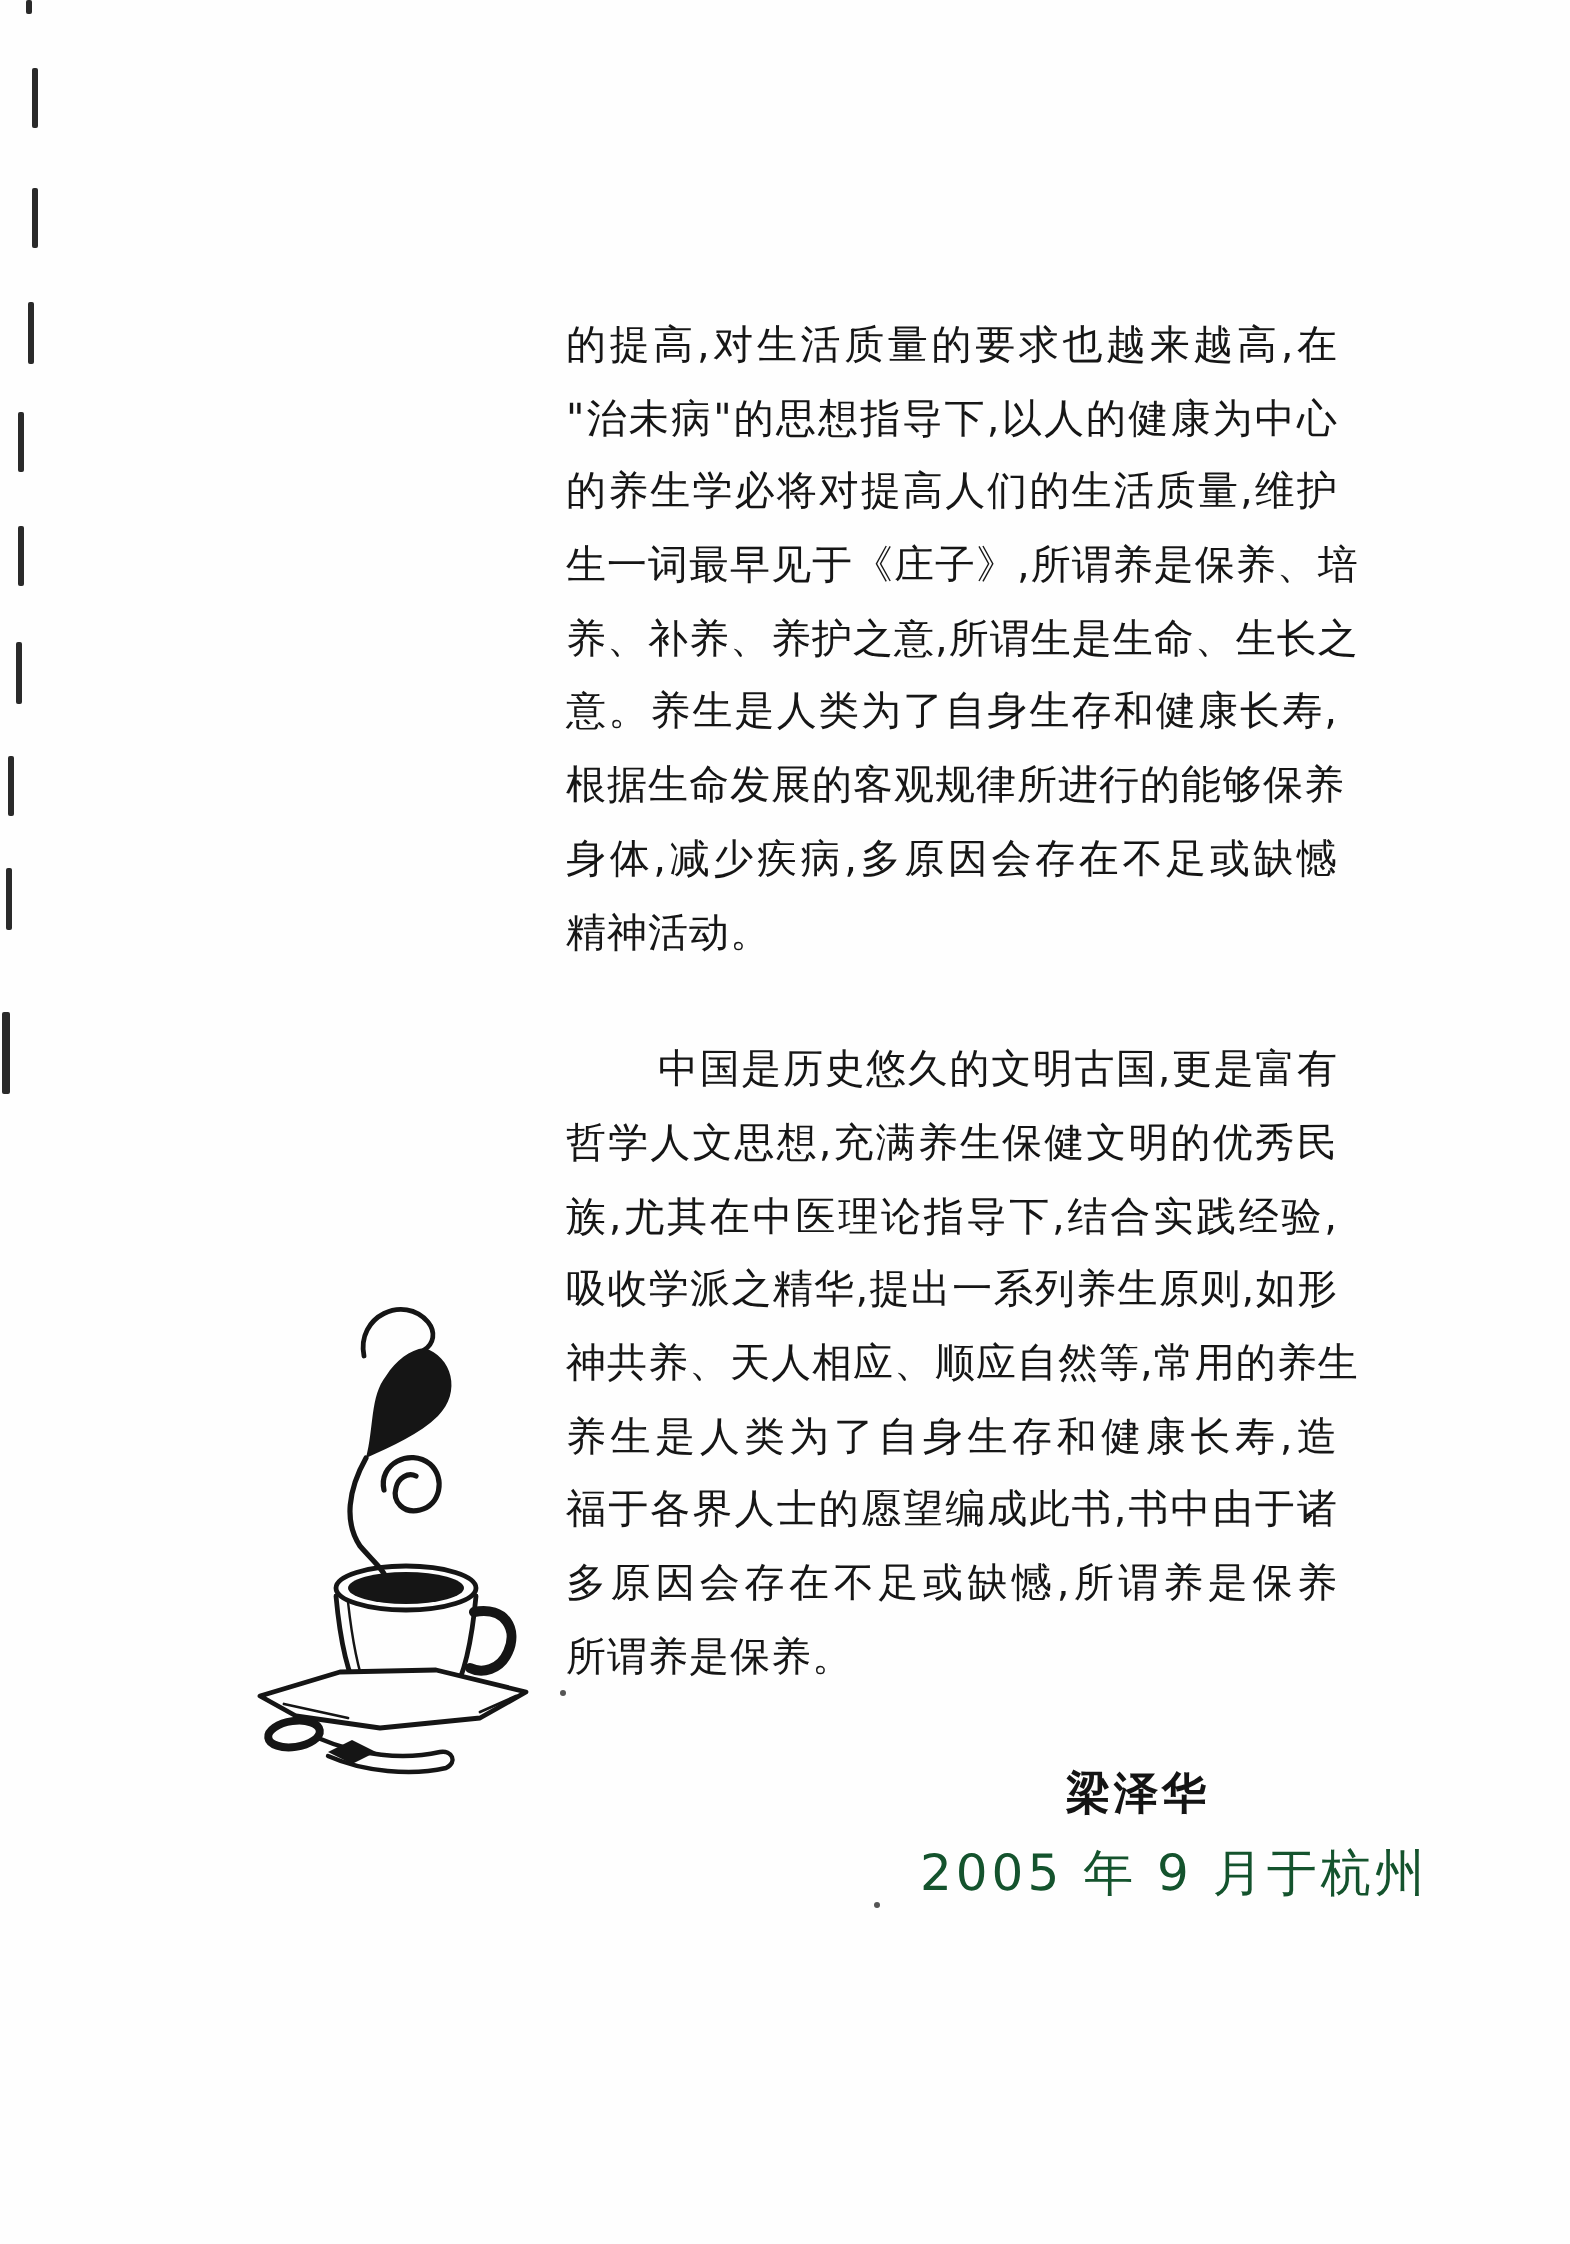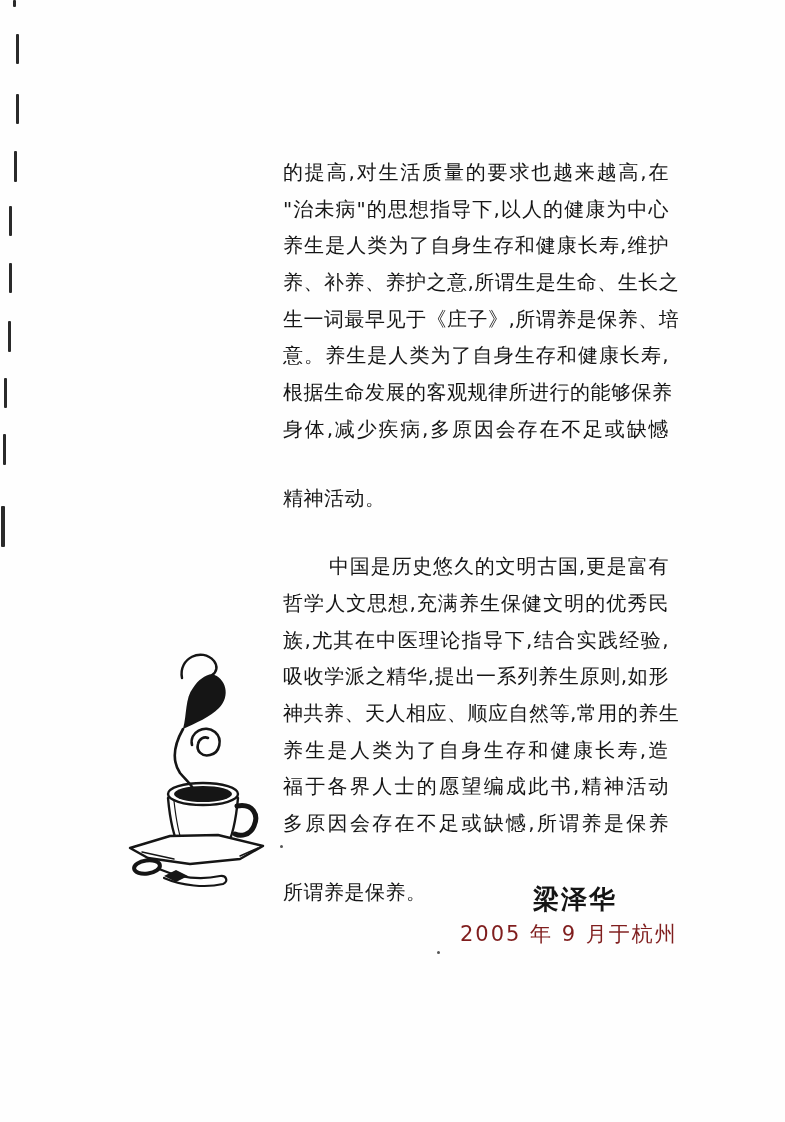--- a/index.html
+++ b/index.html
@@ -20,30 +20,30 @@
   }
   .line{
     height:36.7px;line-height:36.7px;
     font-size:20px;
     letter-spacing:0.5px;
     text-align:justify;
     text-align-last:justify;
     white-space:nowrap;
     color:#161616;
   }
-  .line.end{text-align-last:left;margin-top:32px;}
+  .line.end{text-align-last:left;}
   .line.indent{padding-left:46px;margin-top:32px;}
   
   .sig-name{
     position:absolute;left:533px;top:882px;
-    font-size:26px;font-weight:600;letter-spacing:2px;color:#141414;
+    font-size:22px;font-weight:600;letter-spacing:2px;color:#141414;
   }
   .sig-date{
     position:absolute;left:460px;top:920px;
-    font-size:21px;letter-spacing:2px;color:#7f1d1d;
+    font-size:25px;letter-spacing:2px;color:#14532d;
   }
   
   .illustration{position:absolute;left:122px;top:648px;width:148px;height:242px;}
   .illustration svg{display:block;}
 </style>
 </head>
 <body>
 
 <div class="page">
 
@@ -92,34 +92,34 @@
         <path d="M37,221 C58,230 80,232 98,228 C104,227 107,233 101,236 C84,240 60,238 42,230" stroke-width="2.2"></path>
 
         <path d="M42,228 L54,222 L66,228 L54,234 Z" fill="#151515" stroke="none"></path>
       </g>
     </svg>
   </div>
 
   <main class="text-block">
       <div class="line">的提高,对生活质量的要求也越来越高,在</div>
       <div class="line">"治未病"的思想指导下,以人的健康为中心</div>
-      <div class="line">养生是人类为了自身生存和健康长寿,维护</div>
+      <div class="line">的养生学必将对提高人们的生活质量,维护</div>
+      <div class="line">生一词最早见于《庄子》,所谓养是保养、培</div>
       <div class="line">养、补养、养护之意,所谓生是生命、生长之</div>
-      <div class="line">生一词最早见于《庄子》,所谓养是保养、培</div>
       <div class="line">意。养生是人类为了自身生存和健康长寿,</div>
       <div class="line">根据生命发展的客观规律所进行的能够保养</div>
       <div class="line">身体,减少疾病,多原因会存在不足或缺憾</div>
       <div class="line end">精神活动。</div>
       <div class="line indent">中国是历史悠久的文明古国,更是富有</div>
       <div class="line">哲学人文思想,充满养生保健文明的优秀民</div>
       <div class="line">族,尤其在中医理论指导下,结合实践经验,</div>
       <div class="line">吸收学派之精华,提出一系列养生原则,如形</div>
       <div class="line">神共养、天人相应、顺应自然等,常用的养生</div>
       <div class="line">养生是人类为了自身生存和健康长寿,造</div>
-      <div class="line">福于各界人士的愿望编成此书,精神活动</div>
+      <div class="line">福于各界人士的愿望编成此书,书中由于诸</div>
       <div class="line">多原因会存在不足或缺憾,所谓养是保养</div>
       <div class="line end">所谓养是保养。</div>
     </main>
 
   <div class="sig-name">梁泽华</div>
   <div class="sig-date">2005 年 9 月于杭州</div>
 
 </div>
 
 </body></html>

